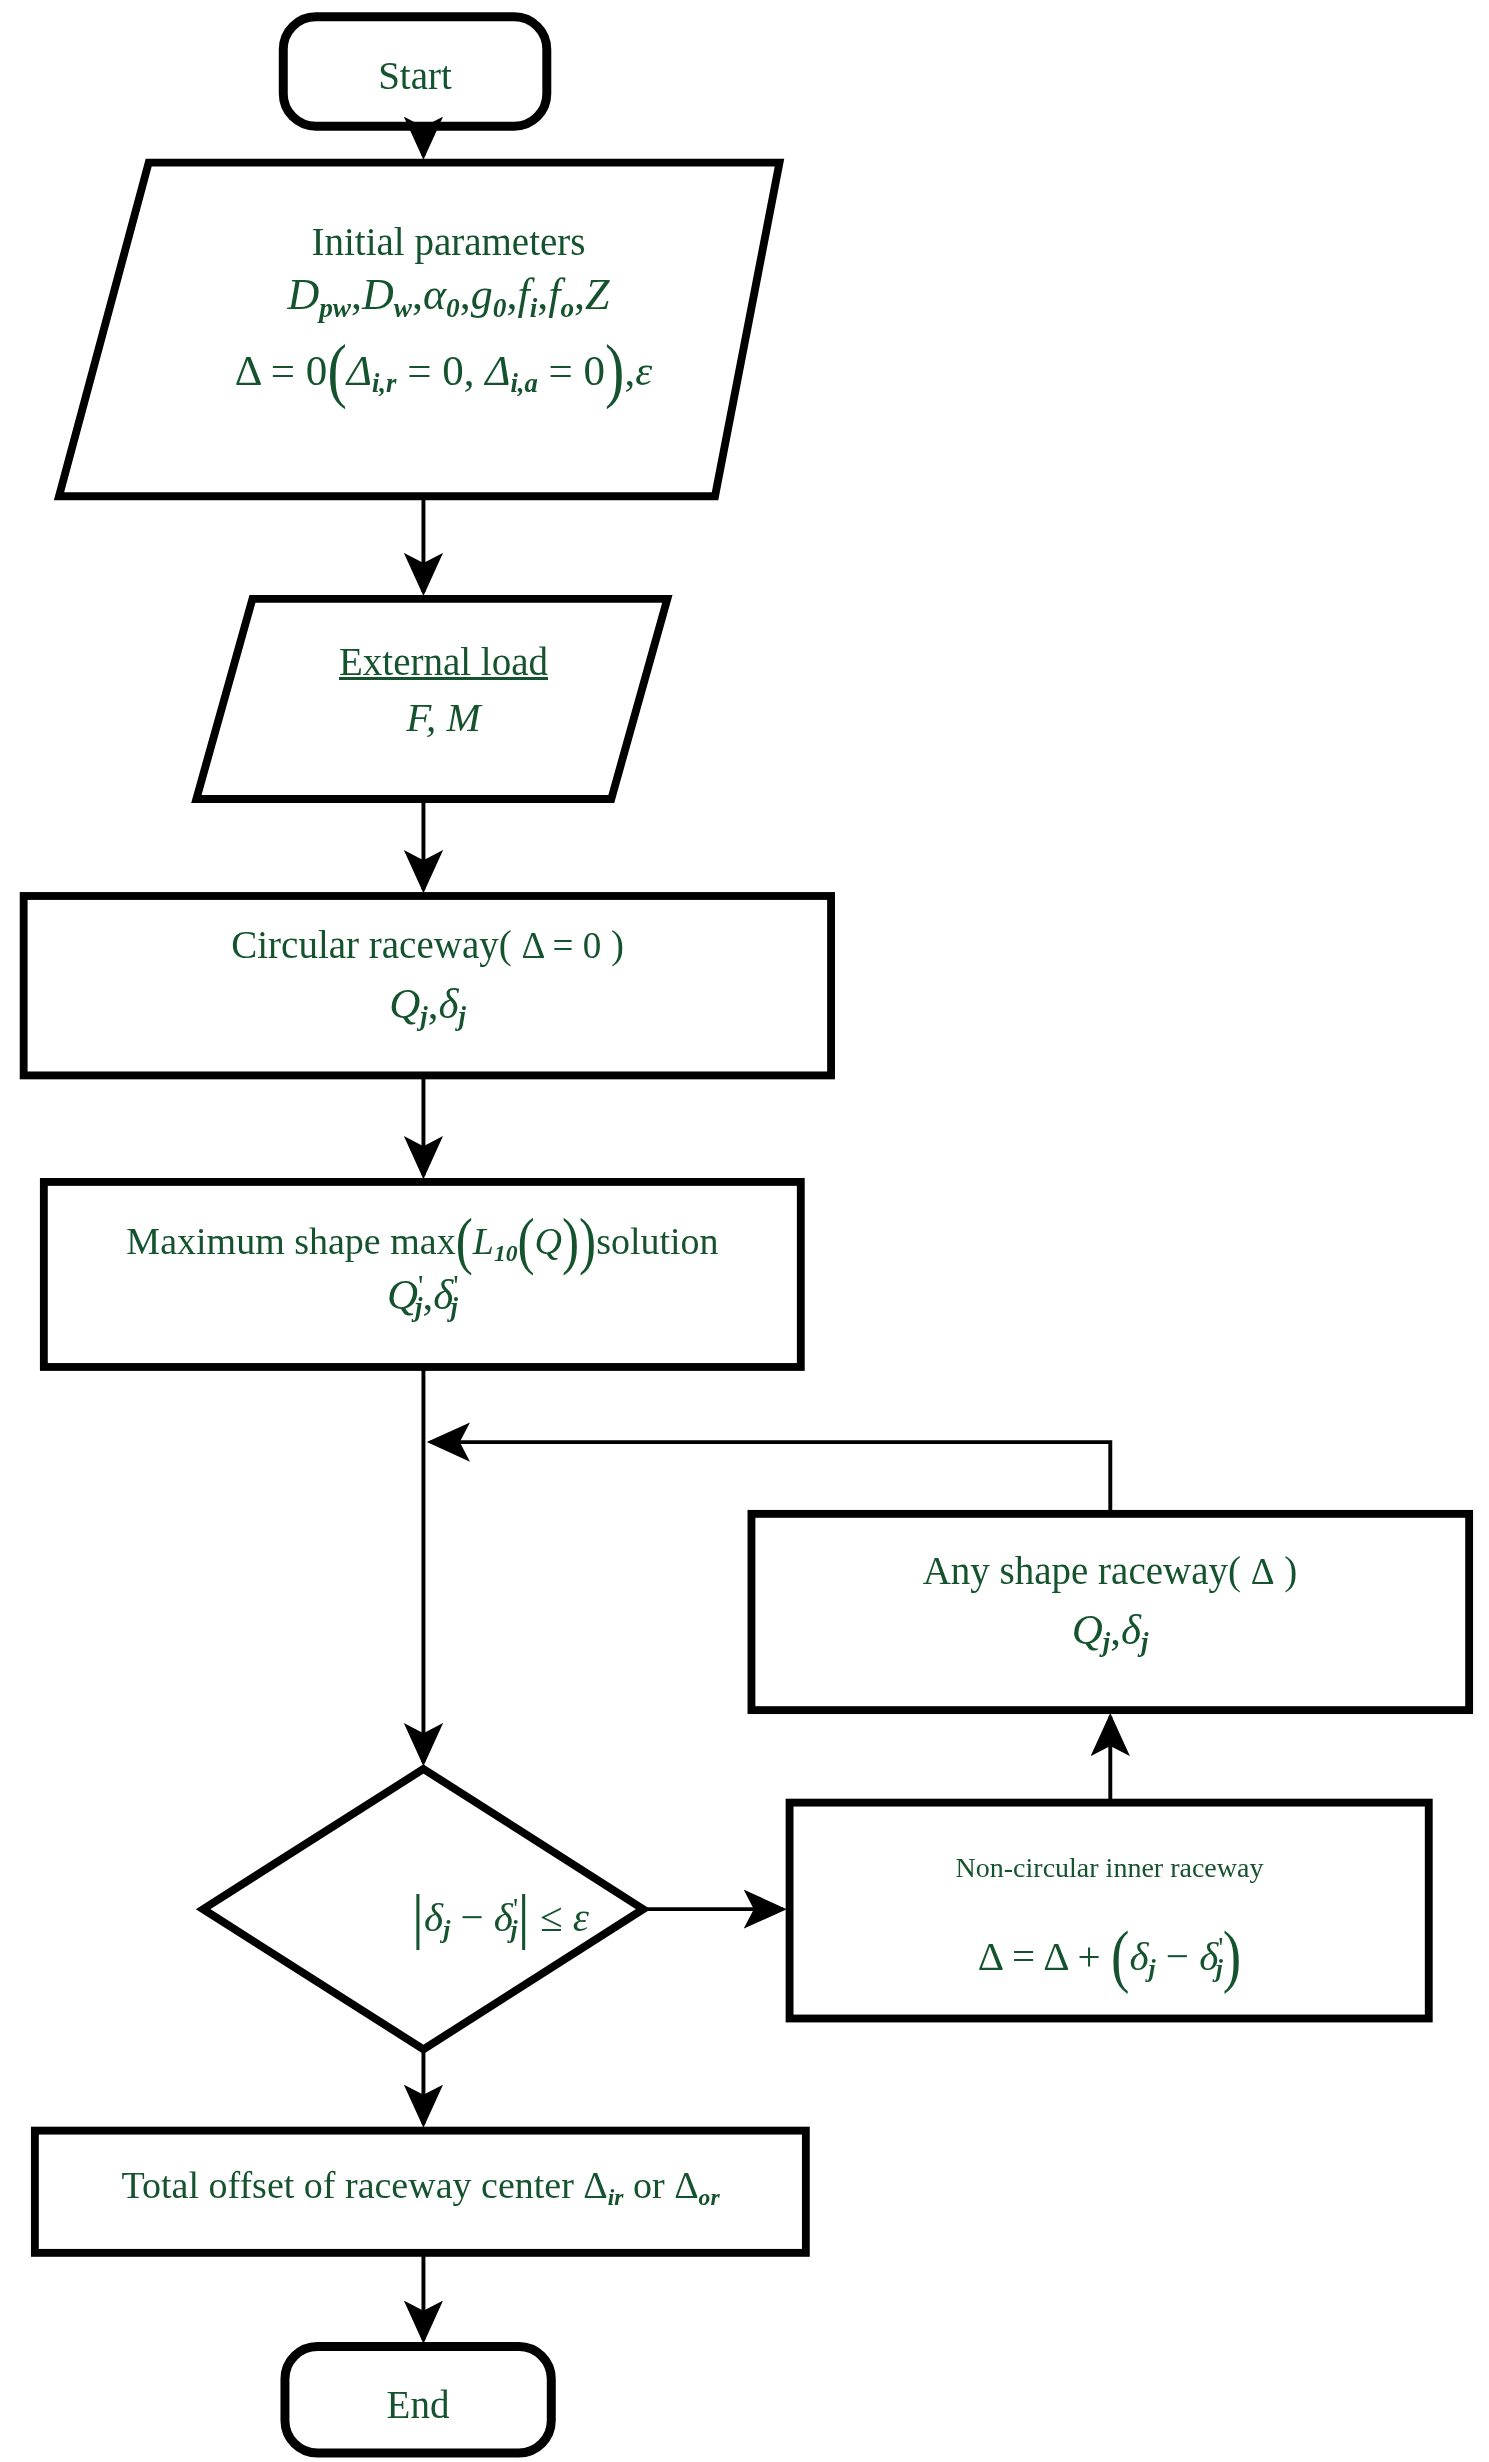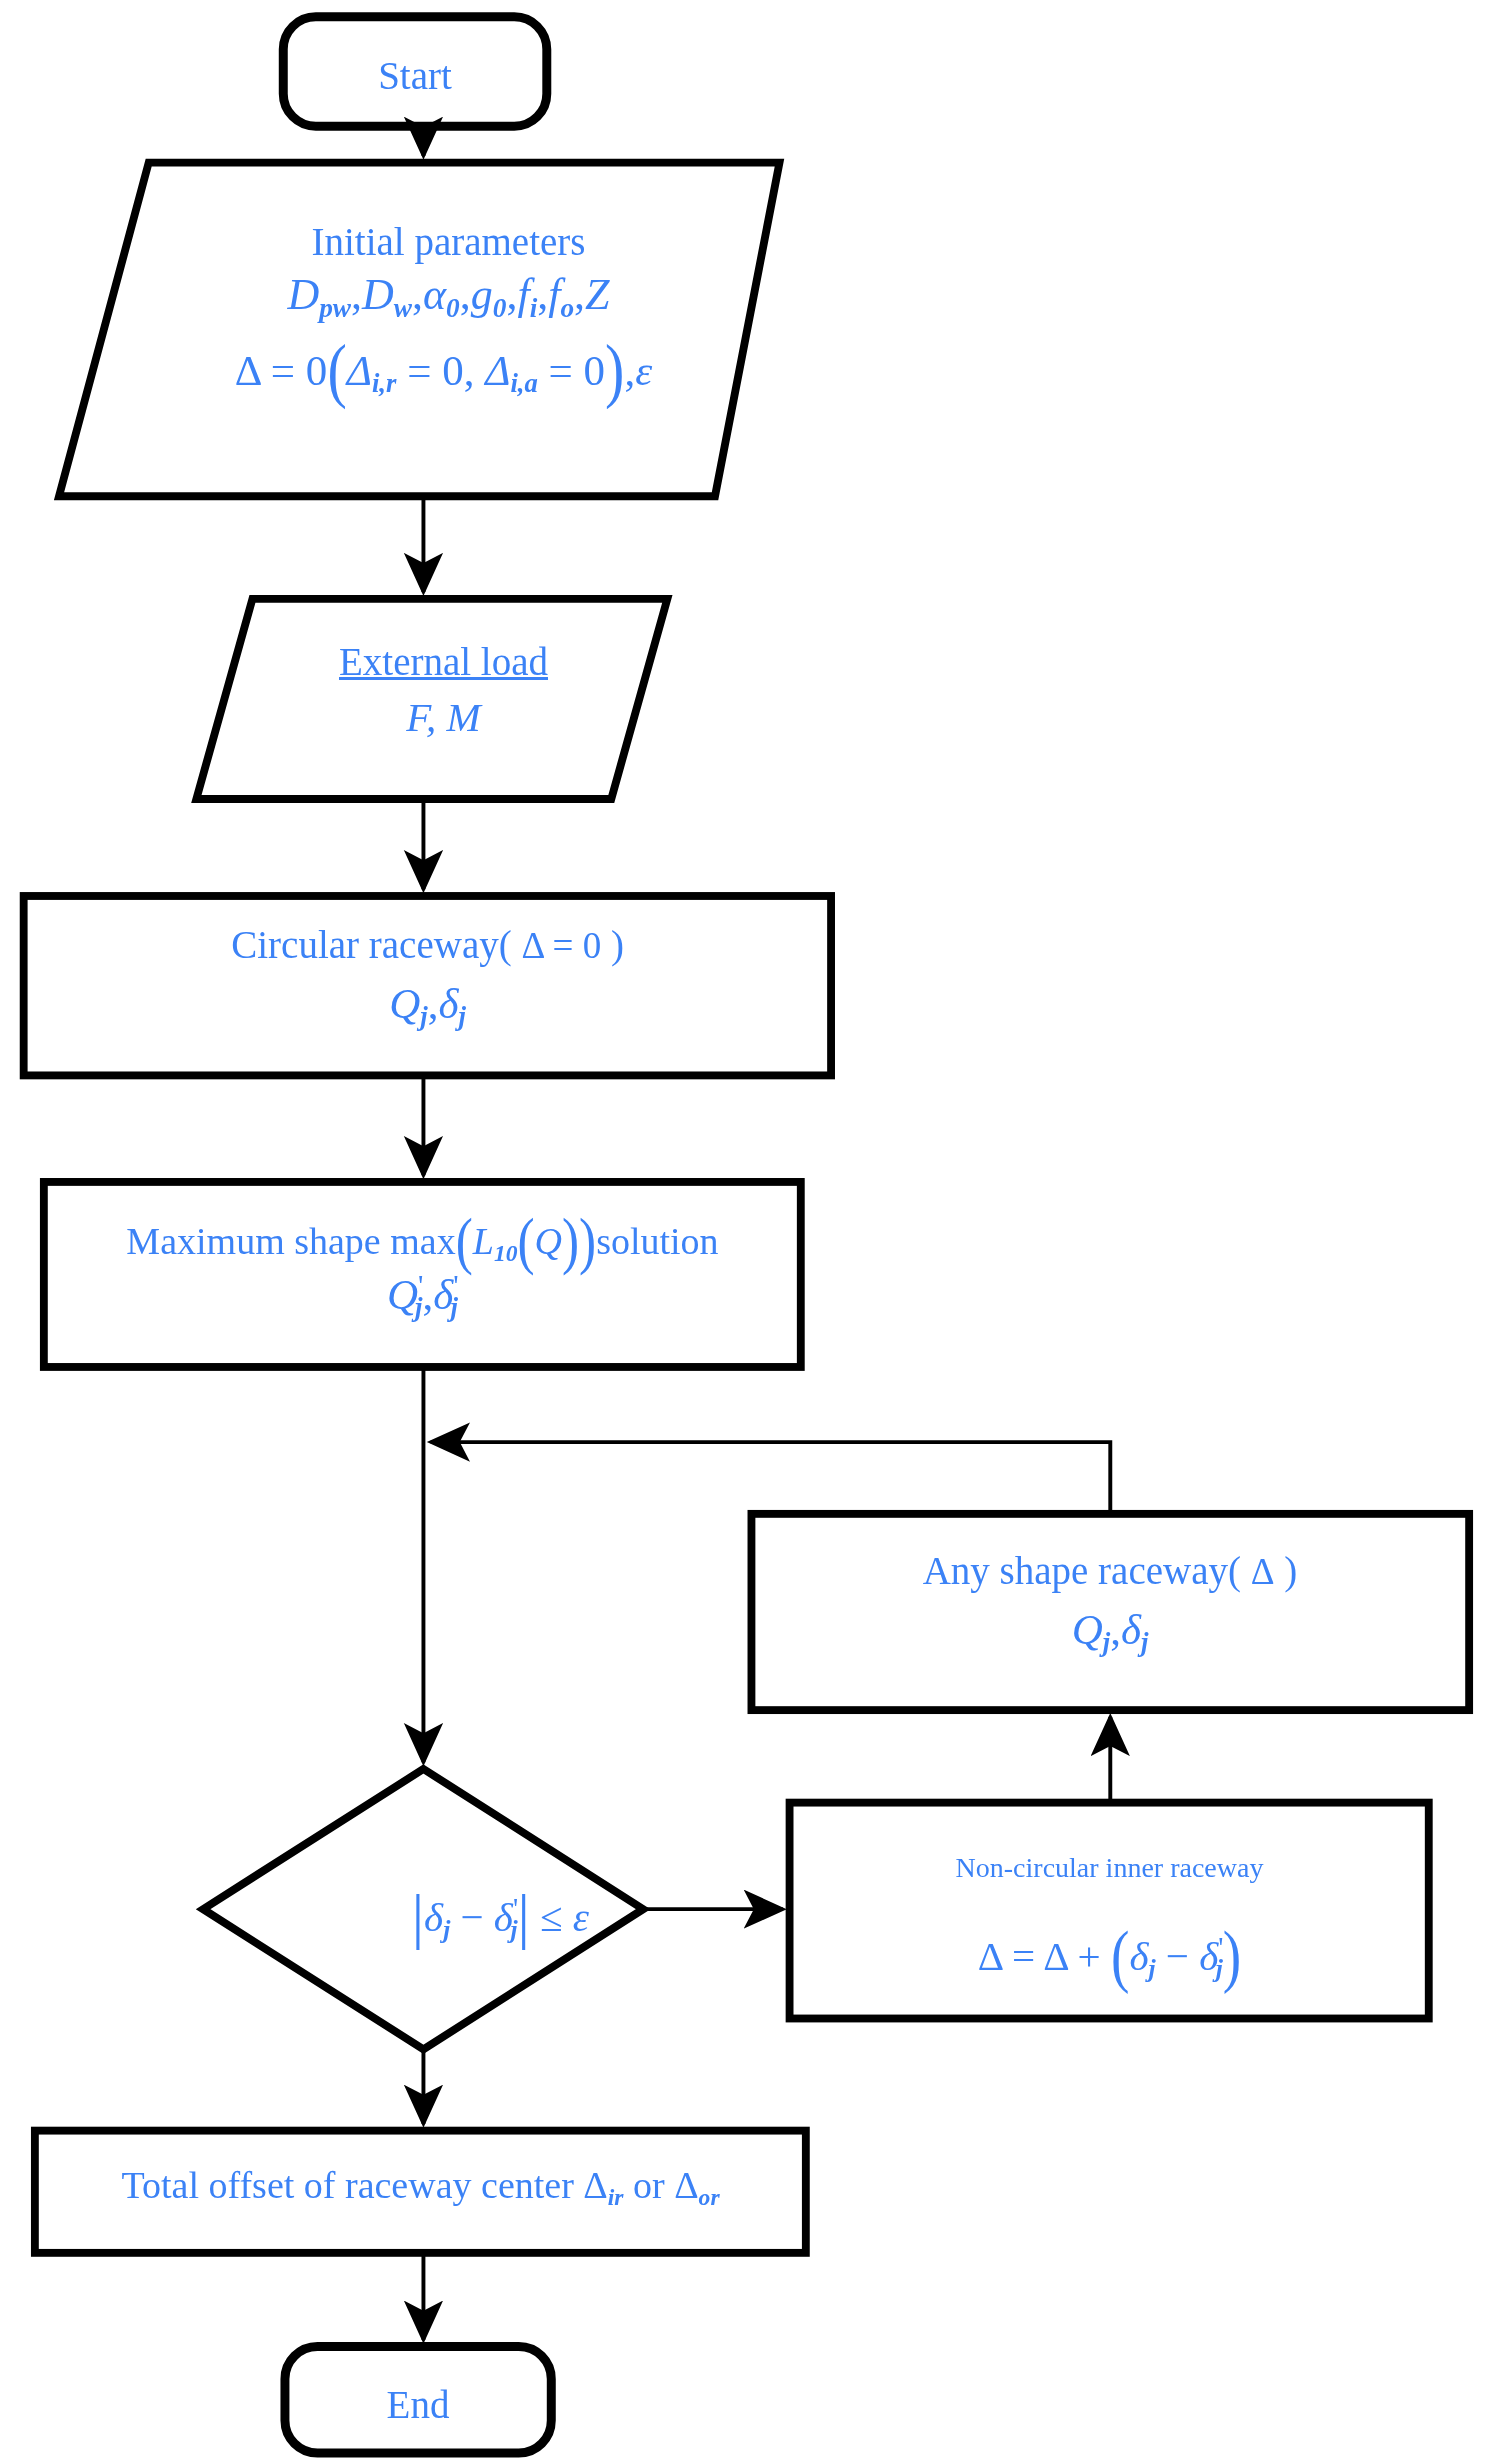--- a/index.html
+++ b/index.html
@@ -3,21 +3,21 @@
 <meta charset="utf-8">
 <style>
   html,body{margin:0;padding:0;background:#ffffff;}
   body{font-family:"Liberation Serif", serif;}
   #stage{position:relative;width:1490px;height:2462px;background:#ffffff;}
   svg.flow{position:absolute;top:0;left:0;width:1490px;height:2462px;}
   .shape{fill:#ffffff;stroke:#000000;}
   .shape.thick{stroke-width:14;}
   .shape.term{stroke-width:16;}
   .conn{stroke:#000000;fill:none;stroke-width:7;}
-  .lbl{position:absolute;text-align:center;color:#3b82f6;line-height:1.18;
+  .lbl{position:absolute;text-align:center;color:#14532d;line-height:1.18;
        font-family:"Liberation Serif", serif;white-space:nowrap;}
   .t-main{font-size:37px;}
   .math{font-style:italic;font-family:"Liberation Serif", serif;}
   .upr{font-style:normal;}
   sub{font-size:0.62em;font-style:italic;vertical-align:-0.28em;font-weight:bold;}
   .prime{font-style:normal;}
   .bigpar{font-size:1.35em;font-style:normal;display:inline-block;
           transform:scaleY(1.25);vertical-align:-0.07em;}
   .absbar{font-size:1.5em;font-style:normal;display:inline-block;
           transform:scaleY(1.0);vertical-align:-0.1em;}

